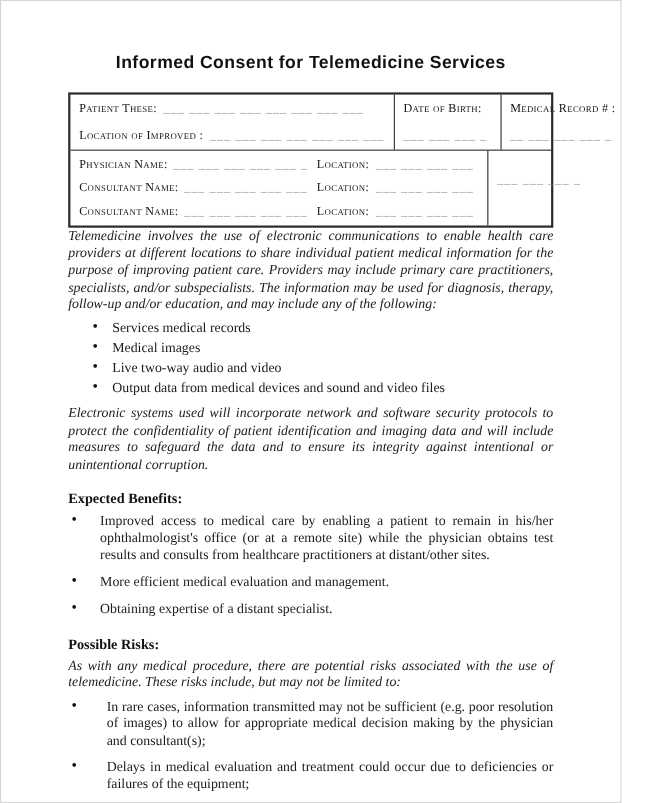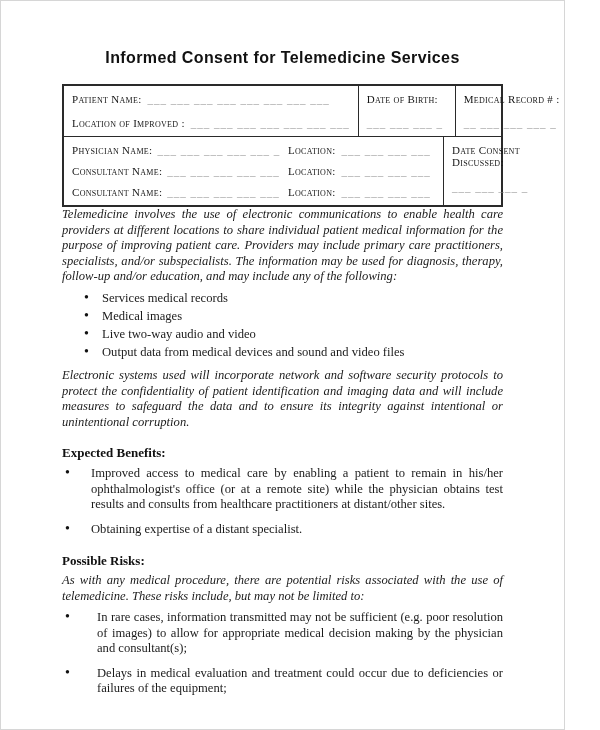--- a/index.html
+++ b/index.html
@@ -96,21 +96,21 @@
 <body>
 
 <div class="page">
 
   <h1 class="doc-title">Informed Consent for Telemedicine Services</h1>
 
   <div class="form-table">
     <div class="ft-row1">
       <div class="cell c-patient">
         <div class="pt-line">
-          <span class="ft-label">Patient Name:</span>
+          <span class="ft-label">Patient These:</span>
           <span class="blank">___ ___ ___ ___ ___ ___ ___ ___</span>
         </div>
         <div class="pt-line">
           <span class="ft-label">Location of Improved :</span>
           <span class="blank">___ ___ ___ ___ ___ ___ ___</span>
         </div>
       </div>
       <div class="cell c-dob">
         <span class="ft-label">Date of Birth:</span>
         <span class="blank">___ ___ ___ _</span>
@@ -147,38 +147,38 @@
             <span class="ft-label">Consultant Name:</span>
             <span class="blank">___ ___ ___ ___ ___</span>
           </span>
           <span class="prov-loc">
             <span class="ft-label">Location:</span>
             <span class="blank">___ ___ ___ ___</span>
           </span>
         </div>
       </div>
       <div class="cell c-consent">
-        <div class="ft-label" style="white-space:normal;">Date Consent Discussed:</div>
         <div class="blank consent-blank">___ ___ ___ _</div>
       </div>
     </div>
   </div>
 
   <p class="para">Telemedicine involves the use of electronic communications to enable health care providers at different locations to share individual patient medical information for the purpose of improving patient care.  Providers may include primary care practitioners, specialists, and/or subspecialists. The information may be used for diagnosis, therapy, follow-up and/or education, and may include any of the following:</p>
   <ul class="blist inner-list">
     <li>Services medical records</li>
     <li>Medical images</li>
     <li>Live two-way audio and video</li>
     <li>Output data from medical devices and sound and video files</li>
   </ul>
   <p class="para">Electronic systems used will incorporate network and software security protocols to protect the confidentiality of patient identification and imaging data and will include measures to safeguard the data and to ensure its integrity against intentional or unintentional corruption.</p>
 
   <h2 class="section-heading" style="margin-top:15px;">Expected Benefits:</h2>
   <ul class="blist outer-list">
     <li>Improved access to medical care by enabling a patient to remain in his/her ophthalmologist's office (or at a remote site) while the physician obtains test results and consults from healthcare practitioners at distant/other sites.</li>
+    <li>More efficient medical evaluation and management.</li>
     <li>Obtaining expertise of a distant specialist.</li>
   </ul>
 
   <h2 class="section-heading" style="margin-top:16px;">Possible Risks:</h2>
   <p class="para">As with any medical procedure, there are potential risks associated with the use of telemedicine. These risks include, but may not be limited to:</p>
   <ul class="blist outer-list risk-list">
     <li>In rare cases, information transmitted may not be sufficient (e.g. poor resolution of images) to allow for appropriate medical decision making by the physician and consultant(s);</li>
     <li>Delays in medical evaluation and treatment could occur due to deficiencies or failures of the equipment;</li>
 
   </ul>

